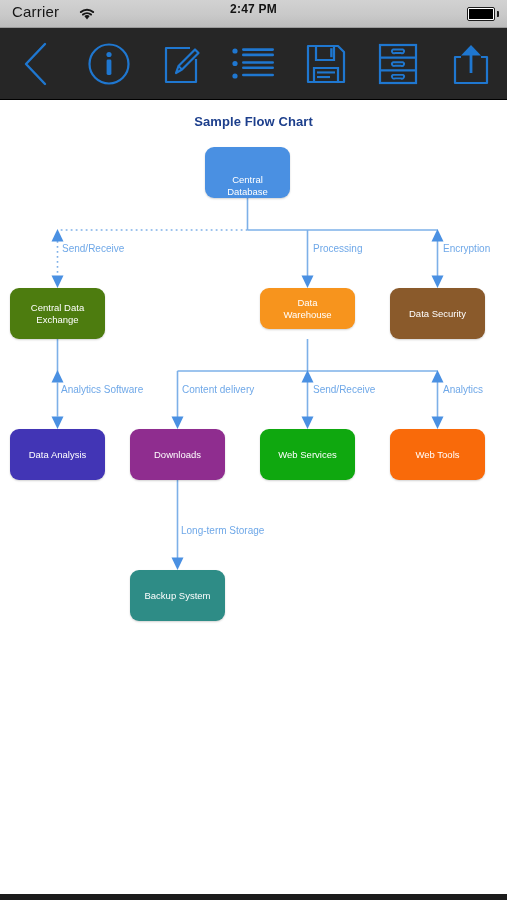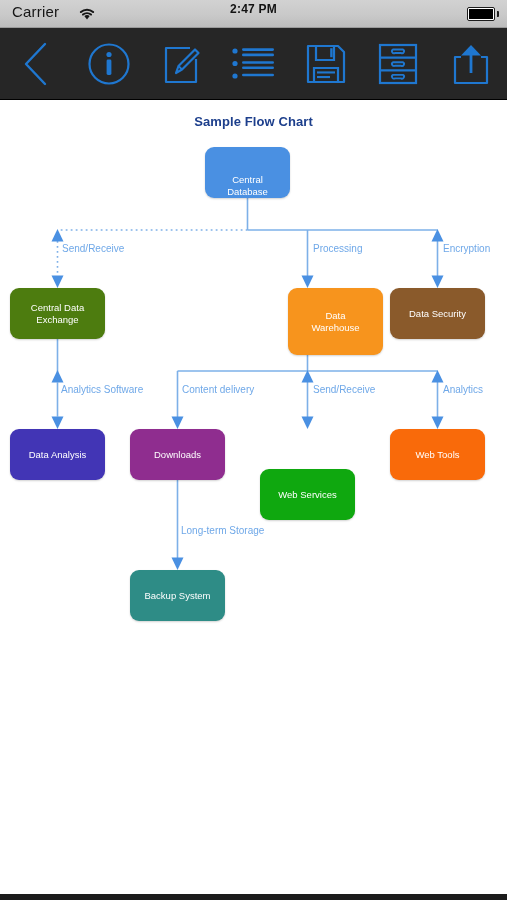--- a/index.html
+++ b/index.html
@@ -307,40 +307,40 @@
     </div>
   </div>
 
   <div class="node" style="left:10px; top:188px; width:95px; height:51px; background:#4d7c0f;">
     <div>
       <div>Central Data</div>
       <div>Exchange</div>
     </div>
   </div>
 
-  <div class="node" style="left:260px; top:188px; width:95px; height:67px; background:#f7941d;margin-left:28px;">
+  <div class="node" style="left:260px; top:188px; width:95px; height:41px; background:#f7941d;">
     <div>
       <div>Data</div>
       <div>Warehouse</div>
     </div>
   </div>
 
   <div class="node" style="left:390px; top:188px; width:95px; height:51px; background:#8a5a2b;">
     <div>Data Security</div>
   </div>
 
   <div class="node" style="left:10px; top:329px; width:95px; height:51px; background:#4235b5;">
     <div>Data Analysis</div>
   </div>
 
   <div class="node" style="left:130px; top:329px; width:95px; height:51px; background:#8f2d8f;">
     <div>Downloads</div>
   </div>
 
-  <div class="node" style="left:260px; top:329px; width:95px; height:51px; background:#0fa80f;margin-top:40px;">
+  <div class="node" style="left:260px; top:329px; width:95px; height:51px; background:#0fa80f;">
     <div>Web Services</div>
   </div>
 
   <div class="node" style="left:390px; top:329px; width:95px; height:51px; background:#f96a0a;">
     <div>Web Tools</div>
   </div>
 
   <div class="node" style="left:130px; top:470px; width:95px; height:51px; background:#2e8c86;">
     <div>Backup System</div>
   </div>

